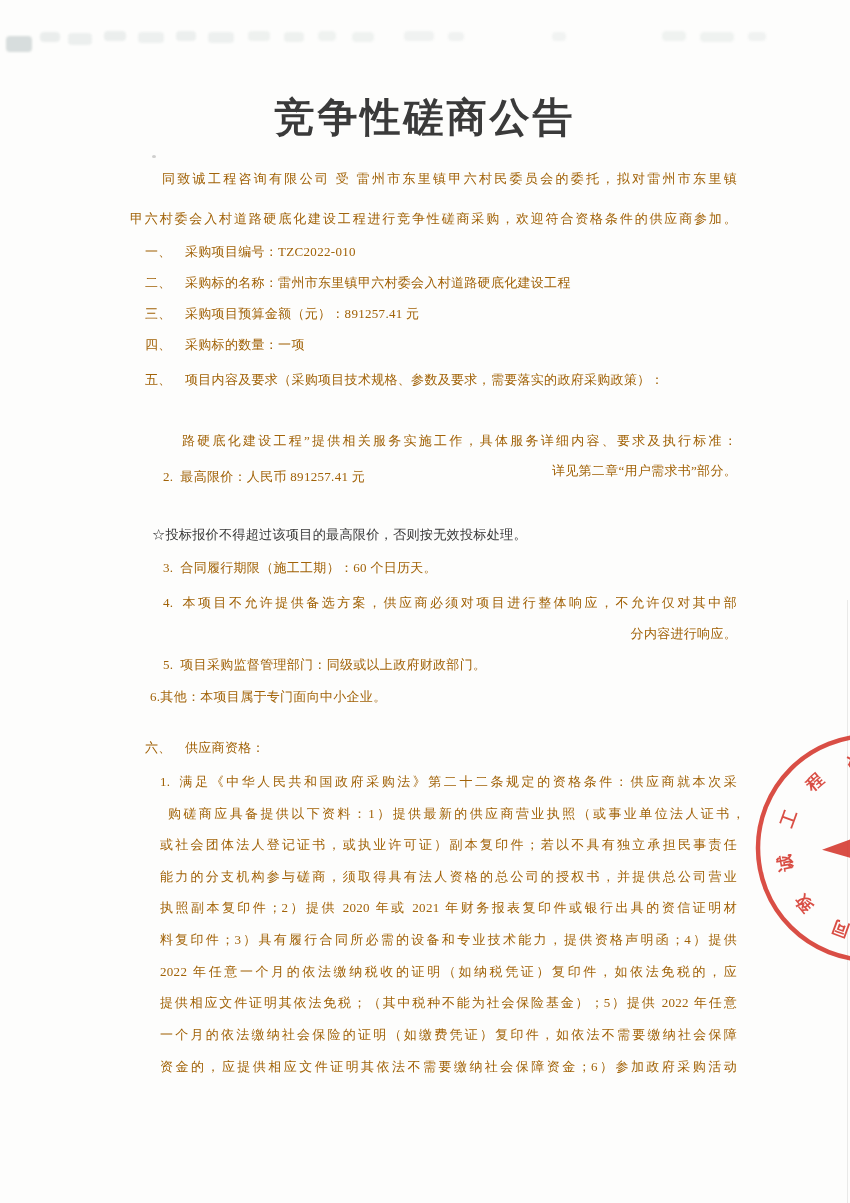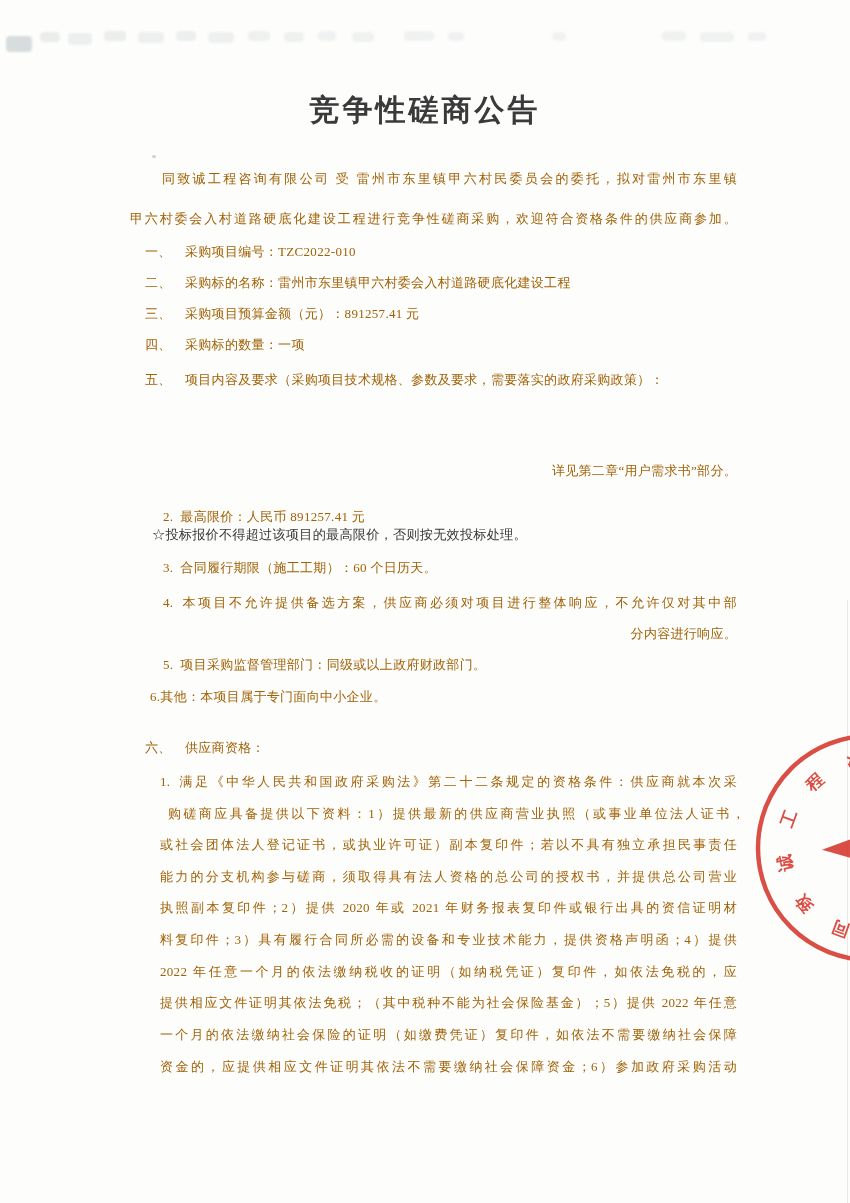--- a/index.html
+++ b/index.html
@@ -2,21 +2,21 @@
 <html><head>
 <meta charset="utf-8">
 <style>
   html,body{margin:0;padding:0;background:#ffffff;}
   .page{
     position:relative;width:850px;height:1203px;background:#fdfdfc;overflow:hidden;
     font-family:"Liberation Serif","DejaVu Serif",serif;color:#3e3e3e;
   }
   .doc-title{
     position:absolute;top:90px;left:0;width:850px;text-align:center;
-    font-size:30px;font-weight:600;letter-spacing:3px;color:#3a3a3a;
+    font-size:40px;font-weight:600;letter-spacing:3px;color:#3a3a3a;
   }
   .ln{
     position:absolute;font-size:13px;line-height:22px;letter-spacing:.3px;color:#a16207;
   }
   .jl{text-align:justify;text-align-last:justify;}
   .secnum{display:inline-block;width:40px;}
   .subnum{display:inline-block;margin-right:7px;}
   .cont{padding-left:19px;box-sizing:border-box;text-align:right;}
   .note-line{font-size:13.2px;letter-spacing:.2px;color:#373737;}
   .smudge{position:absolute;border-radius:4px;filter:blur(1px);}
@@ -63,23 +63,24 @@
   <div class="ln" style="top:303px;left:145px;width:592px;">
     <span class="secnum">三、</span><span>采购项目预算金额（元）：891257.41 元</span>
   </div>
   <div class="ln" style="top:334px;left:145px;width:592px;">
     <span class="secnum">四、</span><span>采购标的数量：一项</span>
   </div>
   <div class="ln" style="top:369px;left:145px;width:592px;">
     <span class="secnum">五、</span><span>项目内容及要求（采购项目技术规格、参数及要求，需要落实的政府采购政策）：</span>
   </div>
 
+  <div class="ln jl cont" style="top:430px;left:163px;width:574px;">路硬底化建设工程”提供相关服务实施工作，具体服务详细内容、要求及执行标准：</div>
   <div class="ln cont" style="top:460px;left:163px;width:574px;">详见第二章“用户需求书”部分。</div>
 
-  <div class="ln" style="top:506px;left:163px;width:574px;font-family:Liberation Serif, serif;">
+  <div class="ln" style="top:466px;left:163px;width:574px;font-family:Liberation Serif, serif;">
     <span class="subnum">2.</span><span>最高限价：人民币 891257.41 元</span>
   </div>
 
   <div class="ln note-line" style="top:524px;left:152px;width:585px;">☆投标报价不得超过该项目的最高限价，否则按无效投标处理。</div>
 
   <div class="ln" style="top:557px;left:163px;width:574px;">
     <span class="subnum">3.</span><span>合同履行期限（施工工期）：60 个日历天。</span>
   </div>
 
   <div class="ln jl" style="top:592px;left:163px;width:574px;">

